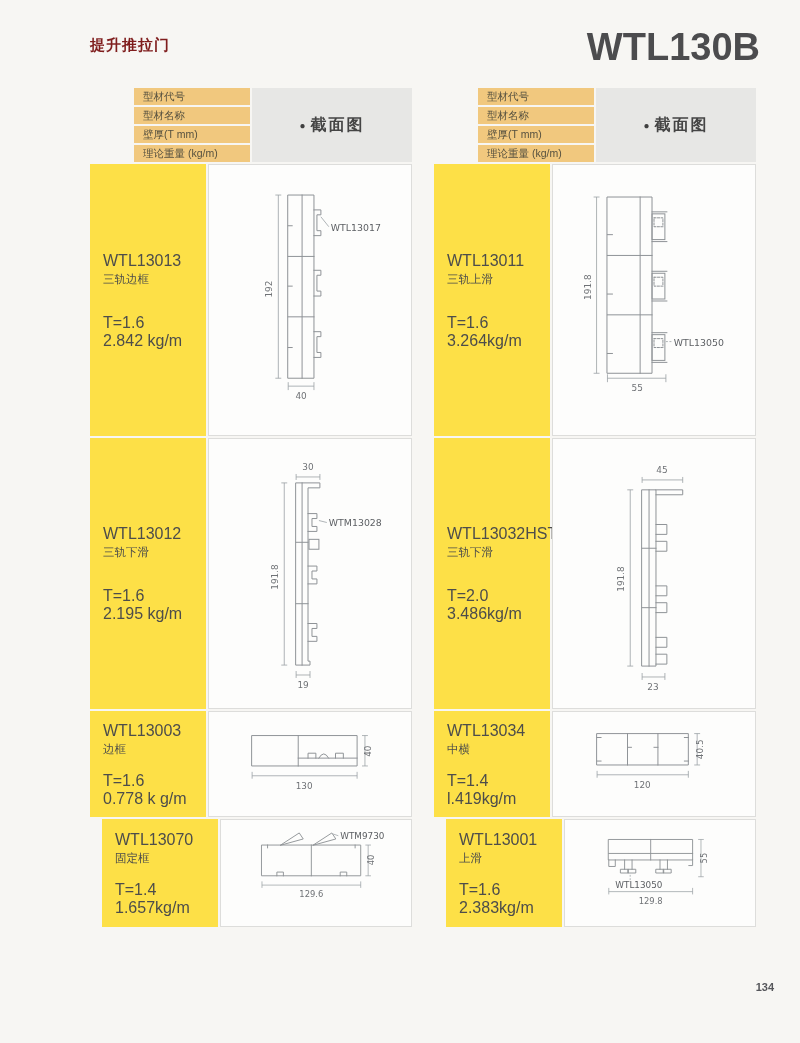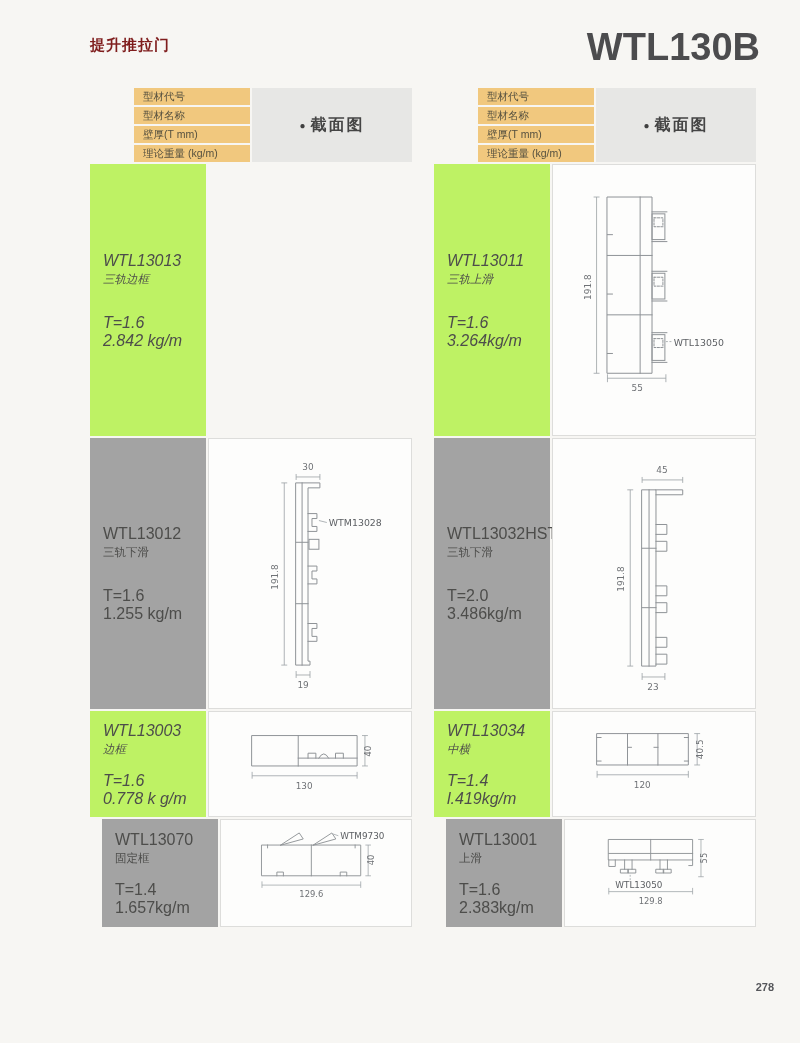--- a/index.html
+++ b/index.html
@@ -20,22 +20,22 @@
   .thead{display:flex;height:74px;}
   .thead-labels{width:116px;margin-right:2px;display:flex;flex-direction:column;padding-left:44px;}
   .hcell{height:17px;margin-bottom:2px;background:#f1c87e;font-size:10.5px;line-height:17px;padding-left:9px;color:#55503f;white-space:nowrap;}
   .hcell:last-child{margin-bottom:0;}
   .thead-section{flex:1;background:#e7e7e5;display:flex;align-items:center;justify-content:center;}
   .sec-bullet{font-size:10px;color:#3f3f3f;margin-right:5px;}
   .sec-label{font-size:16px;font-weight:700;color:#454545;letter-spacing:2px;}
 
   .row{display:flex;margin-top:2px;}
   .label-cell{width:116px;margin-right:2px;display:flex;flex-direction:column;justify-content:center;padding-left:13px;box-sizing:border-box;}
-  .label-cell.gray{background:#bef264;font-style:italic;}
-  .label-cell.tan{background:#a3a3a3;}
+  .label-cell.gray{background:#fde047;}
+  .label-cell.tan{background:#fde047;}
   .code{font-size:16px;line-height:20px;color:#4d4d4b;}
   .pname{font-size:11.5px;line-height:17px;color:#4d4d4b;}
   .spacer-t{height:26px;}
   .spacer-s{height:14px;}
   .thick,.weight{font-size:16px;line-height:18px;color:#4d4d4b;}
 
   .diagram-cell{flex:1;background:#fdfdfc;border:1px solid #dddddb;box-sizing:border-box;position:relative;}
   .diagram-cell svg{display:block;width:100%;height:100%;}
   .r-tall1 .diagram-cell{height:272px;} .r-tall1{height:272px;}
   .r-tall2 .diagram-cell{height:271px;} .r-tall2{height:271px;}
@@ -69,29 +69,48 @@
   </div>
 
   <div class="row r-tall1">
     <div class="label-cell gray">
       <div class="code">WTL13013</div>
       <div class="pname">三轨边框</div>
       <div class="spacer-t"></div>
       <div class="thick">T=1.6</div>
       <div class="weight">2.842 kg/m</div>
     </div>
+    <div class="diagram-cell">
+      <svg viewBox="0 0 204 272">
+        <g>
+          <path class="p" d="M80,30 H106 V215 H80 Z"></path>
+          <path class="p" d="M94,30 V215"></path>
+          <path class="p" d="M80,92 H106 M80,153 H106"></path>
+          <path class="p" d="M106,45 h7 v5 h-4 v16 h4 v5 h-7"></path>
+          <path class="p" d="M106,106 h7 v5 h-4 v16 h4 v5 h-7"></path>
+          <path class="p" d="M106,168 h7 v5 h-4 v16 h4 v5 h-7"></path>
+          <path class="p" d="M80,61 h4 M80,122 h4 M80,184 h4"></path>
+        </g>
+        <path class="d" d="M113,52 L121,62"></path>
+        <text class="part" x="123" y="66">WTL13017</text>
+        <path class="d" d="M70,30 V215 M67,30 H73 M67,215 H73"></path>
+        <text class="dim" x="64" y="125" text-anchor="middle" transform="rotate(-90 64 125)">192</text>
+        <path class="d" d="M80,219 v8 M106,219 v8 M80,223 H106"></path>
+        <text class="dim" x="93" y="236" text-anchor="middle">40</text>
+      </svg>
+    </div>
   </div>
 
   <div class="row r-tall2">
     <div class="label-cell tan">
       <div class="code">WTL13012</div>
       <div class="pname">三轨下滑</div>
       <div class="spacer-t"></div>
       <div class="thick">T=1.6</div>
-      <div class="weight">1.255 kg/m</div>
+      <div class="weight">2.195 kg/m</div>
     </div>
     <div class="diagram-cell">
       <svg viewBox="0 0 204 271">
         <g>
           <path class="p" d="M88,44 H112 V49 H100 V224 H102 V228 H88 Z"></path>
           <path class="p" d="M94,44 V228"></path>
           <path class="p" d="M88,104 h12 M88,166 h12"></path>
           <path class="p" d="M100,75 h9 v5 h-5 v8 h5 v5 h-9"></path>
           <rect class="p" x="101" y="101" width="10" height="10"></rect>
           <path class="p" d="M100,128 h9 v5 h-5 v8 h5 v5 h-9"></path>
@@ -288,13 +307,13 @@
         <text class="part" x="54" y="70">WTL13050</text>
         <path class="d" d="M146,18 V58 M143,18 h6 M143,58 h6"></path>
         <text class="dim" x="152" y="38" text-anchor="middle" transform="rotate(-90 152 38)">55</text>
         <path class="d" d="M47,70 v7 M137,70 v7 M47,74 H137"></path>
         <text class="dim" x="92" y="87" text-anchor="middle">129.8</text>
       </svg>
     </div>
   </div>
 </div>
 
-<div class="page-num">278</div>
+<div class="page-num">134</div>
 
 </body></html>

